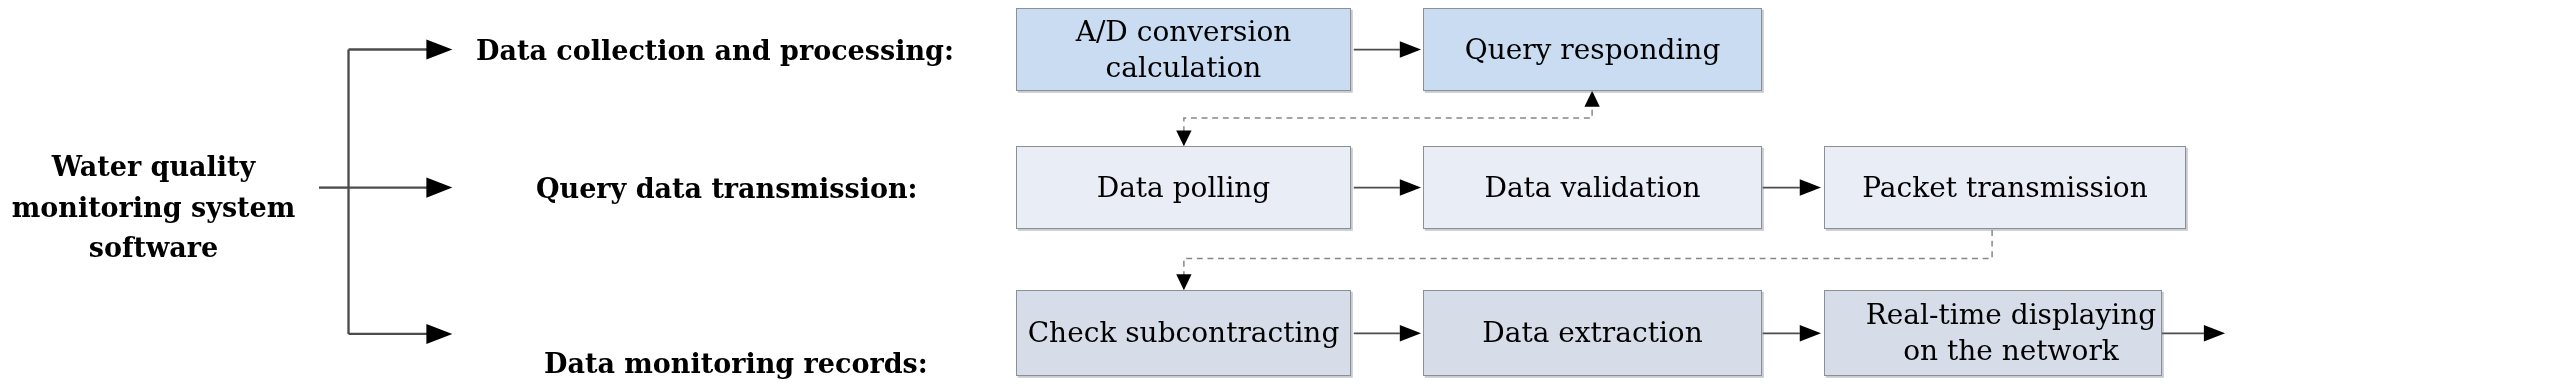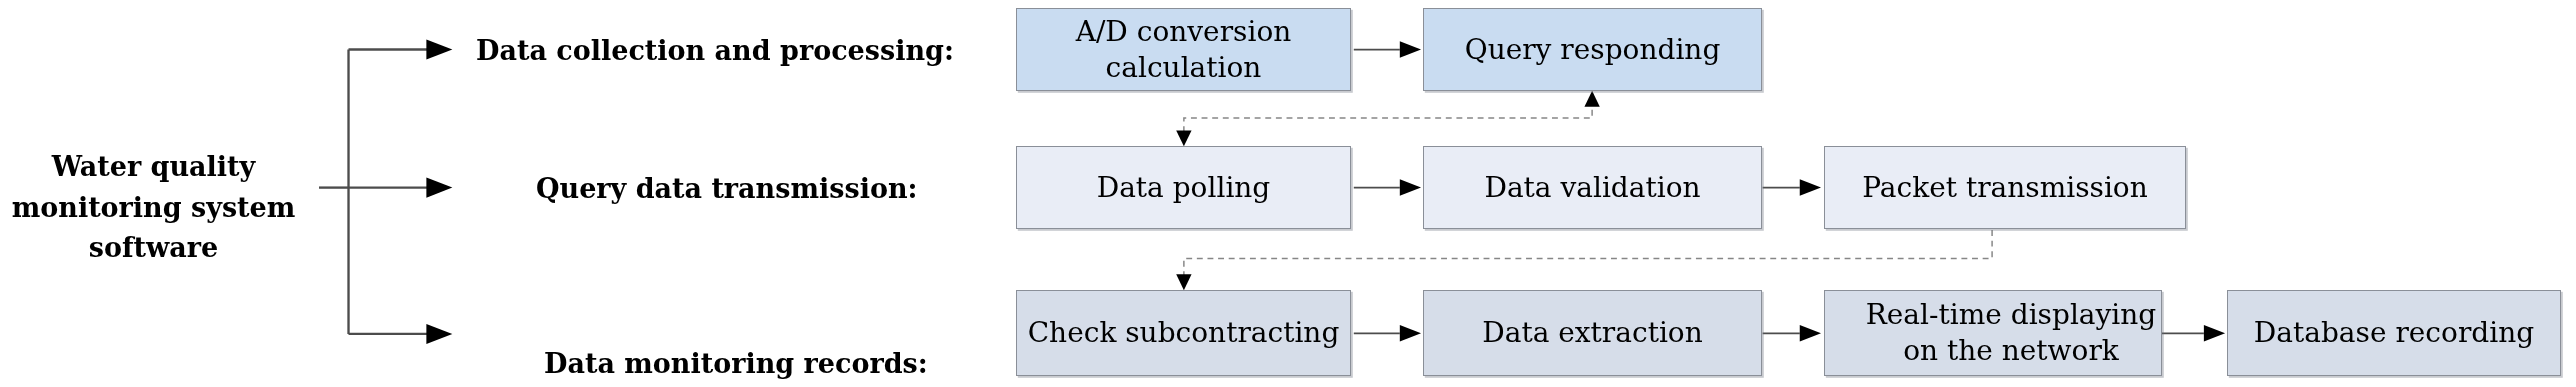--- a/index.html
+++ b/index.html
@@ -97,16 +97,15 @@
   <div class="flow-box row1" style="left:1423px;top:8.3px;width:339px;height:83px;">Query responding</div>
 
   <div class="flow-box row2" style="left:1016px;top:146px;width:335px;height:83px;">Data polling</div>
   <div class="flow-box row2" style="left:1423px;top:146px;width:339px;height:83px;">Data validation</div>
   <div class="flow-box row2" style="left:1824px;top:146px;width:362px;height:83px;">Packet transmission</div>
 
   <div class="flow-box row3" style="left:1016px;top:290px;width:335px;height:86px;">Check subcontracting</div>
   <div class="flow-box row3" style="left:1423px;top:290px;width:339px;height:86px;">Data extraction</div>
   <div class="flow-box row3" style="left:1824px;top:290px;width:338px;height:86px;padding-left:36px;">Real-time displaying
 on the network</div>
-  <div class="flow-box row3" style="left:2227px;top:290px;width:334px;height:86px;">Database recording</div>
 
 </div>
 
 
 </body></html>

